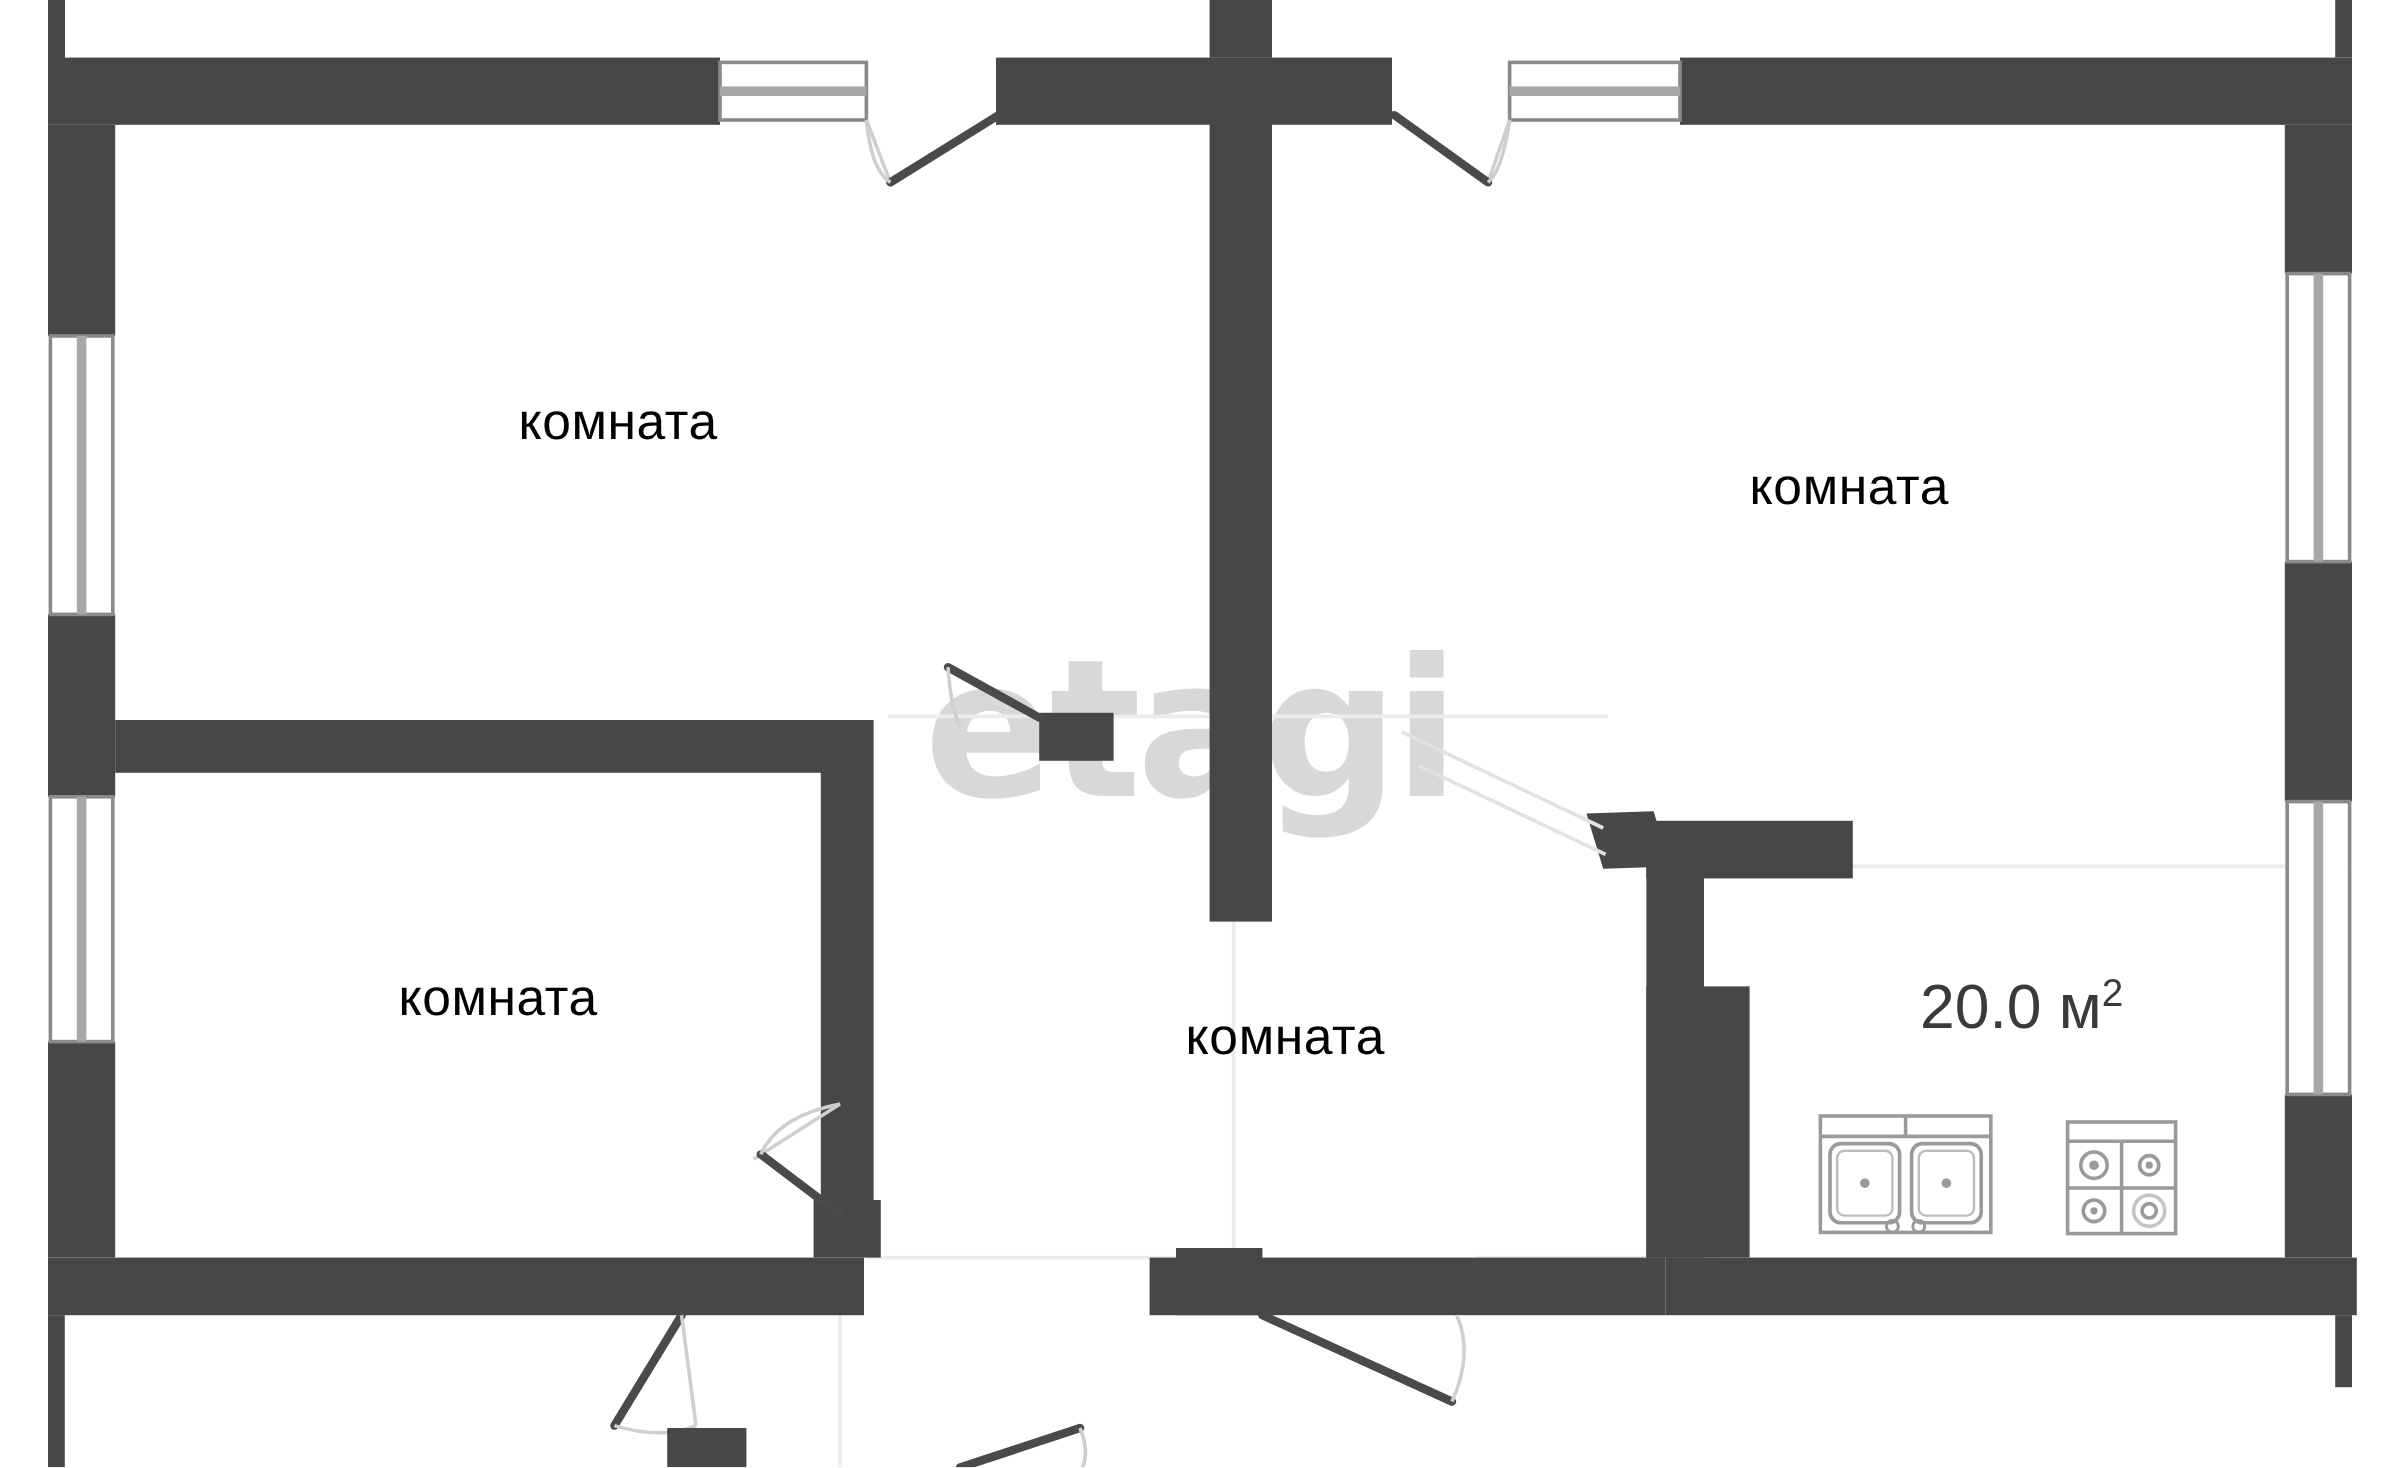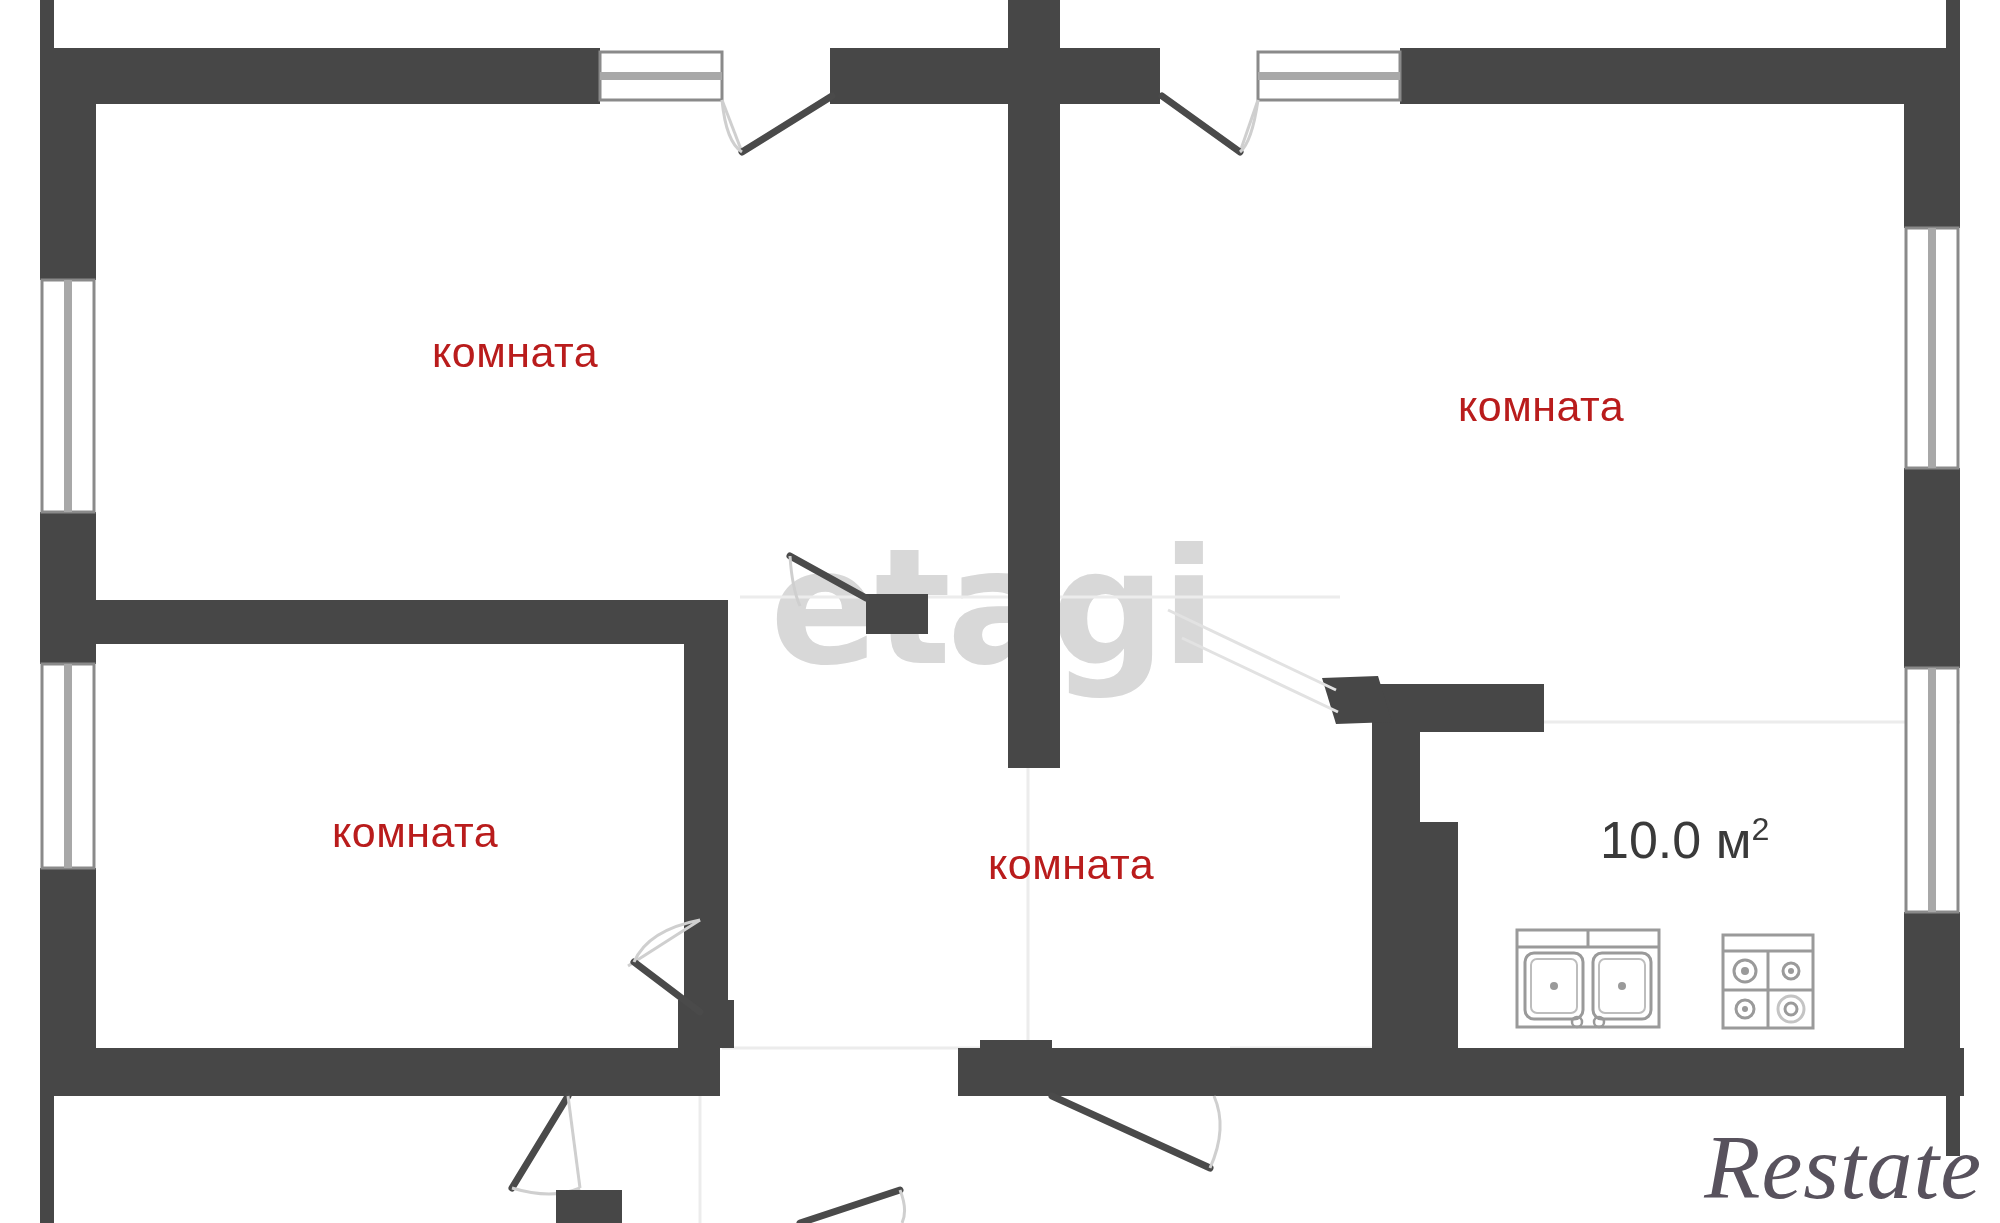--- a/index.html
+++ b/index.html
@@ -21,21 +21,21 @@
   #plan-svg {
     position: absolute;
     top: 0;
     left: 0;
     width: 2000px;
     height: 1223px;
     display: block;
   }
   .room-label {
     position: absolute;
-    color: #b91c1c;
+    color: #000000;
     font-size: 43px;
     font-weight: 400;
     letter-spacing: 0.5px;
     white-space: nowrap;
     font-family: "Liberation Sans", "DejaVu Sans", sans-serif;
   }
   .area-label {
     position: absolute;
     color: #3a3a3a;
     font-size: 52px;
@@ -274,18 +274,17 @@
 
   <div class="room-label" style="left:432px; top:328px;">комната</div>
 
   <div class="room-label" style="left:1458px; top:382px;">комната</div>
 
   <div class="room-label" style="left:332px; top:808px;">комната</div>
 
   <div class="room-label" style="left:988px; top:840px;">комната</div>
 
   <div class="area-label" style="left:1600px; top:810px;">
-    <span>10.0</span><span>&nbsp;</span><span>м</span><sup>2</sup>
+    <span>20.0</span><span>&nbsp;</span><span>м</span><sup>2</sup>
   </div>
 
-  <div id="watermark-restate">Restate</div>
 
 </div>
 
 </body></html>

